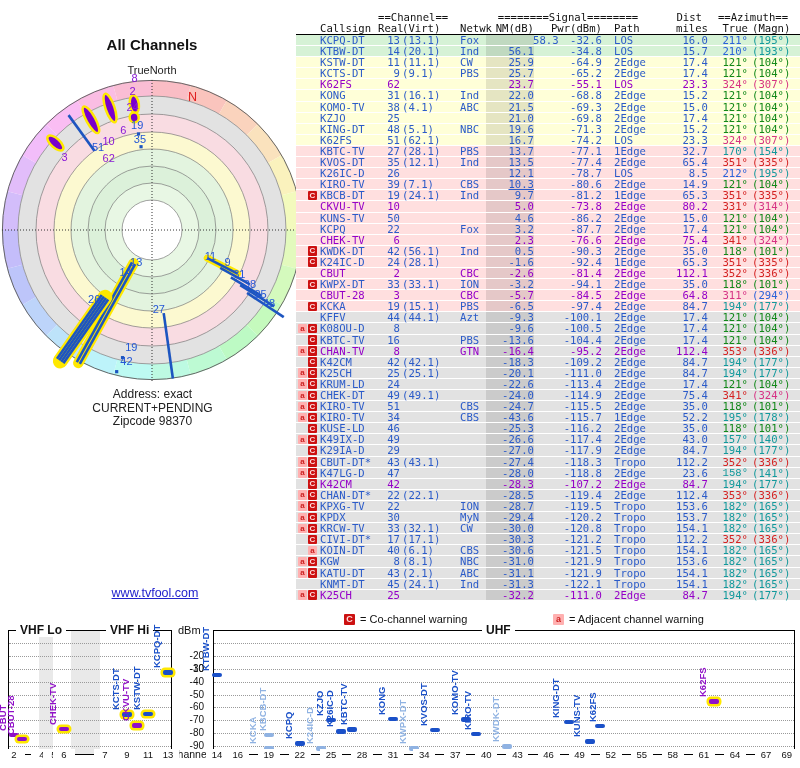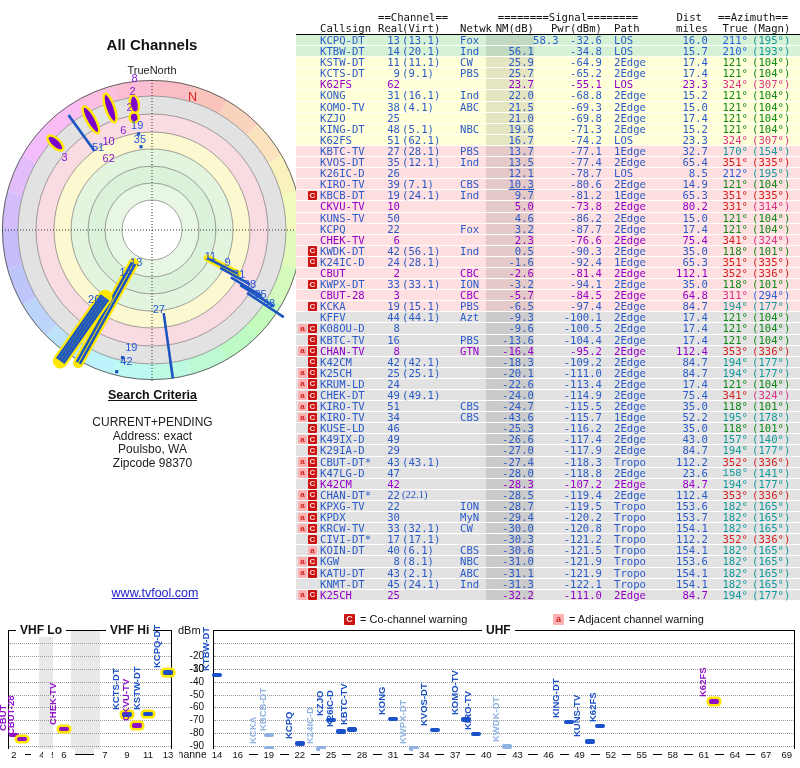--- a/index.html
+++ b/index.html
@@ -137,24 +137,22 @@
       <text x="121.33371499503203" y="50.02878362241486" fill="#8a1ad6" font-size="11" text-anchor="middle" dy=".35em" font-family="&quot;Liberation Sans&quot;,sans-serif">6</text>
       <text x="130.60212633501135" y="27.526645766202932" fill="#8a1ad6" font-size="11" text-anchor="middle" dy=".35em" font-family="&quot;Liberation Sans&quot;,sans-serif">24</text>
       <text x="135.24765129823302" y="45.031584713393556" fill="#2457d6" font-size="11" text-anchor="middle" dy=".35em" font-family="&quot;Liberation Sans&quot;,sans-serif">19</text>
       <text x="137.99159031575525" y="58.78707275360945" fill="#2457d6" font-size="11" text-anchor="middle" dy=".35em" font-family="&quot;Liberation Sans&quot;,sans-serif">35</text>
       <text x="130.51576586559077" y="11.36247037618017" fill="#8a1ad6" font-size="11" text-anchor="middle" dy=".35em" font-family="&quot;Liberation Sans&quot;,sans-serif">2</text>
       <text x="132.67990829351024" y="-2.016493918517881" fill="#8a1ad6" font-size="11" text-anchor="middle" dy=".35em" font-family="&quot;Liberation Sans&quot;,sans-serif">8</text>
       <text x="190.63966695646042" y="17.07363892113807" fill="#e02020" font-size="12.5" text-anchor="middle" dy=".35em" font-family="&quot;Liberation Sans&quot;,sans-serif">N</text>
     </svg>
 
   <div class="abs" id="search-block">
-    <div id="search-head">Search Criteria</div>
+    <div class="sline">Address: exact</div>
     <div class="sline">CURRENT+PENDING</div>
-    <div class="sline">Address: exact</div>
-    <div class="sline">Poulsbo, WA</div>
     <div class="sline">Zipcode 98370</div>
   </div>
   <a class="abs" id="site-link">www.tvfool.com</a>
 
   <div class="abs" id="tbl">
     <div class="hrow">
       <span class="c0"></span>
         <span class="c1"></span>
       <span class="hc" style="width:68px">==Channel==</span>
       <span style="width:40px"></span>
@@ -759,21 +757,21 @@
           <span class="c9" style="color: rgb(18, 153, 156);">194°</span>
           <span class="c10" style="color: rgb(18, 153, 156);">(177°)</span>
         </div>
         <div class="trow bge">
           <span class="c0">
             <span class="wa">a</span>
             <span class="wc">C</span>
           </span>
           <span class="c1" style="color: rgb(43, 91, 201);">CHAN-DT*</span>
           <span class="c2" style="color: rgb(43, 91, 201);">22</span>
-          <span class="c3" style="color: rgb(43, 91, 201); font-family: Liberation Serif, serif;">(22.1)</span>
+          <span class="c3" style="color: rgb(43, 91, 201);">(22.1)</span>
           <span class="c4" style="color: rgb(43, 91, 201);"></span>
           <span class="c5" style="color: rgb(43, 91, 201);">-28.5</span>
           <span class="c6" style="color: rgb(43, 91, 201);">-119.4</span>
           <span class="c7" style="color: rgb(43, 91, 201);">2Edge</span>
           <span class="c8" style="color: rgb(43, 91, 201);">112.4</span>
           <span class="c9" style="color: rgb(212, 34, 34);">353°</span>
           <span class="c10" style="color: rgb(212, 34, 34);">(336°)</span>
         </div>
         <div class="trow bge">
           <span class="c0">

